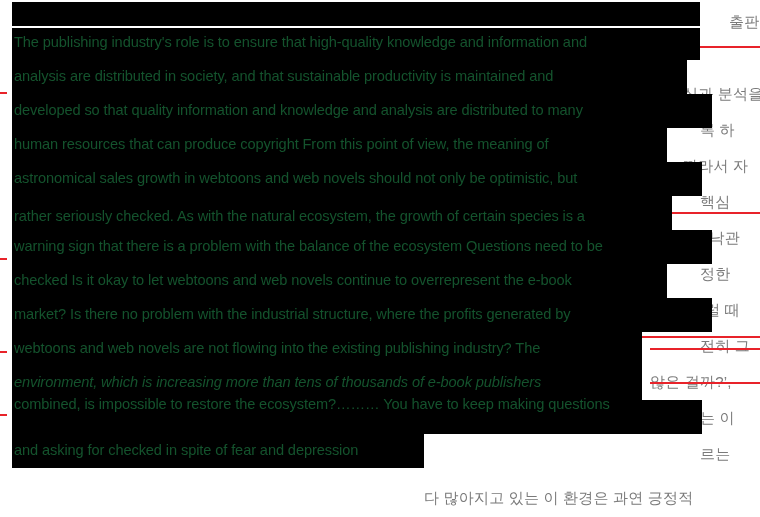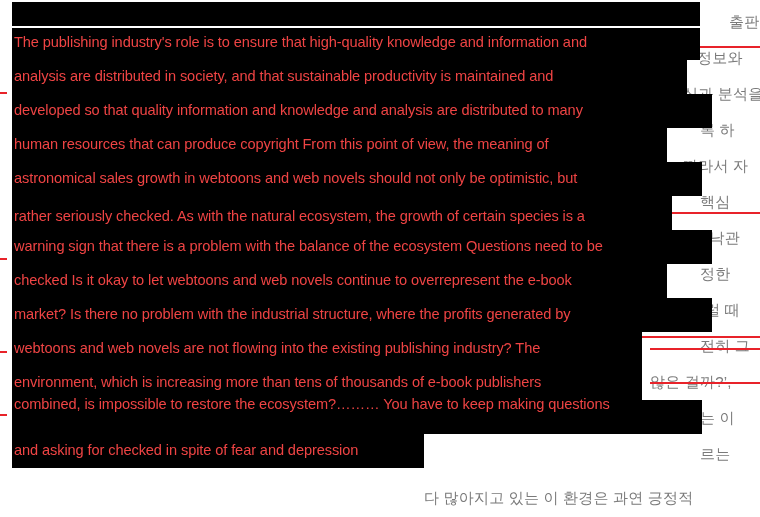--- a/index.html
+++ b/index.html
@@ -62,38 +62,37 @@
     position: absolute;
     left: 0;
     top: 0;
     width: 760px;
     padding: 4px 6px 0 14px;
     box-sizing: border-box;
   }
   .eline {
     position: absolute;
     left: 14px;
-    color: #ef4444;
+    color: #14532d;
     font-size: 14.6px;
     font-family: "Liberation Sans", sans-serif;
     white-space: nowrap;
     letter-spacing: -0.1px;
   }
   .eline.first {
     color: #000000;
   }
 </style>
 </head>
 <body>
 
 <div class="page">
 
   <div class="korean-layer">
     <div style="position:absolute; left:697px; top:4px; white-space:nowrap;margin-left:32px;">출판의</div>
-    <div style="position:absolute; left:697px; top:40px; white-space:nowrap;">정보와</div>
     <div style="position:absolute; left:683px; top:76px; white-space:nowrap;">식과 분석을</div>
     <div style="position:absolute; left:700px; top:112px; white-space:nowrap;">록 하</div>
     <div style="position:absolute; left:683px; top:148px; white-space:nowrap;">따라서 자</div>
     <div style="position:absolute; left:700px; top:184px; white-space:nowrap;">핵심</div>
     <div style="position:absolute; left:690px; top:220px; white-space:nowrap;">를  낙관</div>
     <div style="position:absolute; left:700px; top:256px; white-space:nowrap;">정한</div>
     <div style="position:absolute; left:690px; top:292px; white-space:nowrap;">이럴 때</div>
     <div style="position:absolute; left:700px; top:328px; white-space:nowrap;">전히 그</div>
     <div style="position:absolute; left:650px; top:364px; white-space:nowrap;">않은 걸까?’,</div>
     <div style="position:absolute; left:650px; top:400px; white-space:nowrap;">되어 있는 이</div>
@@ -132,18 +131,18 @@
     <div class="eline" style="top:34px;">The publishing industry's role is to ensure that high-quality knowledge and information and</div>
     <div class="eline" style="top:68px;">analysis are distributed in society, and that sustainable productivity is maintained and</div>
     <div class="eline" style="top:102px;">developed so that quality information and knowledge and analysis are distributed to many</div>
     <div class="eline" style="top:136px;">human resources that can produce copyright From this point of view, the meaning of</div>
     <div class="eline" style="top:170px;">astronomical sales growth in webtoons and web novels should not only be optimistic, but</div>
     <div class="eline" style="top:208px;">rather seriously checked. As with the natural ecosystem, the growth of certain species is a</div>
     <div class="eline" style="top:238px;">warning sign that there is a problem with the balance of the ecosystem Questions need to be</div>
     <div class="eline" style="top:272px;">checked Is it okay to let webtoons and web novels continue to overrepresent the e-book</div>
     <div class="eline" style="top:306px;">market? Is there no problem with the industrial structure, where the profits generated by</div>
     <div class="eline" style="top:340px;text-align:right;">webtoons and web novels are not flowing into the existing publishing industry? The</div>
-    <div class="eline" style="top:374px;">environment, which is increasing more than tens of thousands of e-book publishers</div>
+    <div class="eline" style="top:374px;font-style:italic;">environment, which is increasing more than tens of thousands of e-book publishers</div>
     <div class="eline" style="top:396px;text-align:right;">combined, is impossible to restore the ecosystem?……… You have to keep making questions</div>
     <div class="eline" style="top:442px;">and asking for checked in spite of fear and depression</div>
   </div>
 
 </div>
 
 </body></html>

